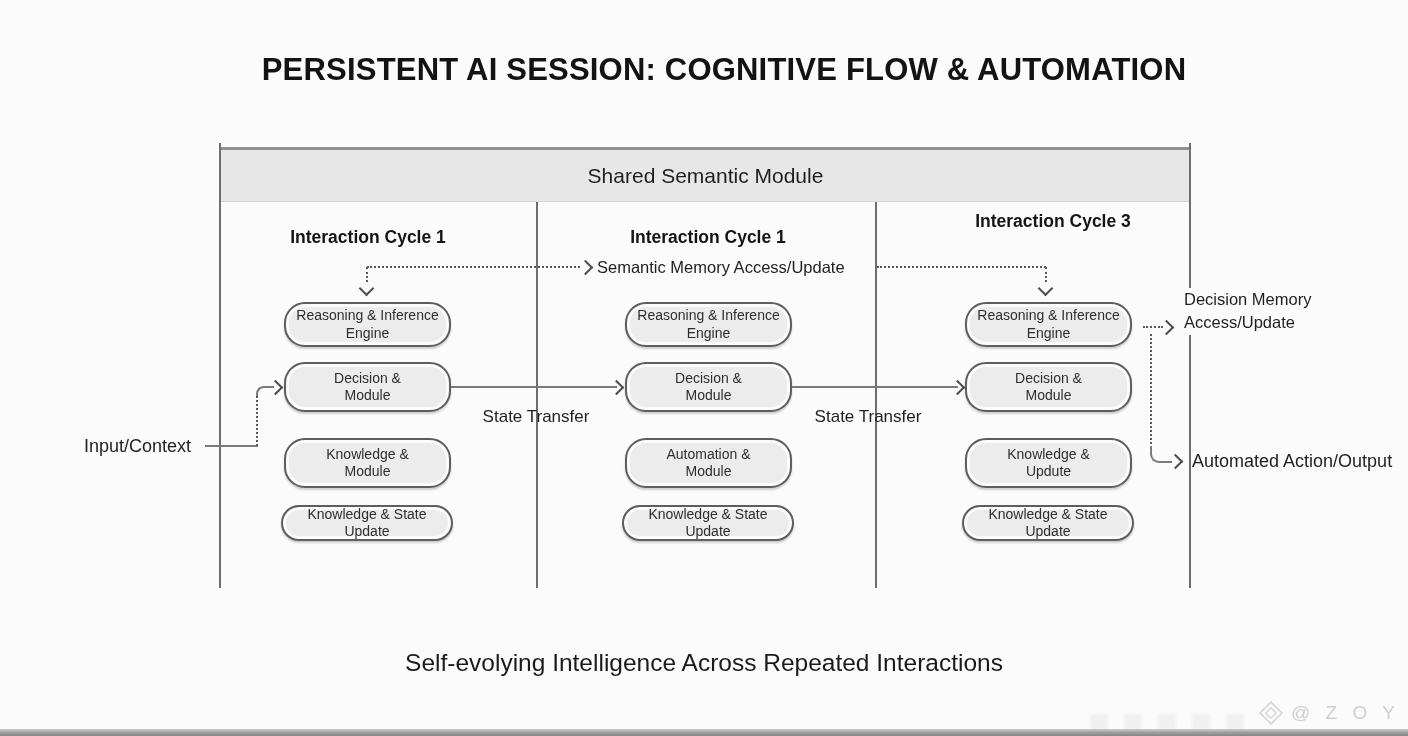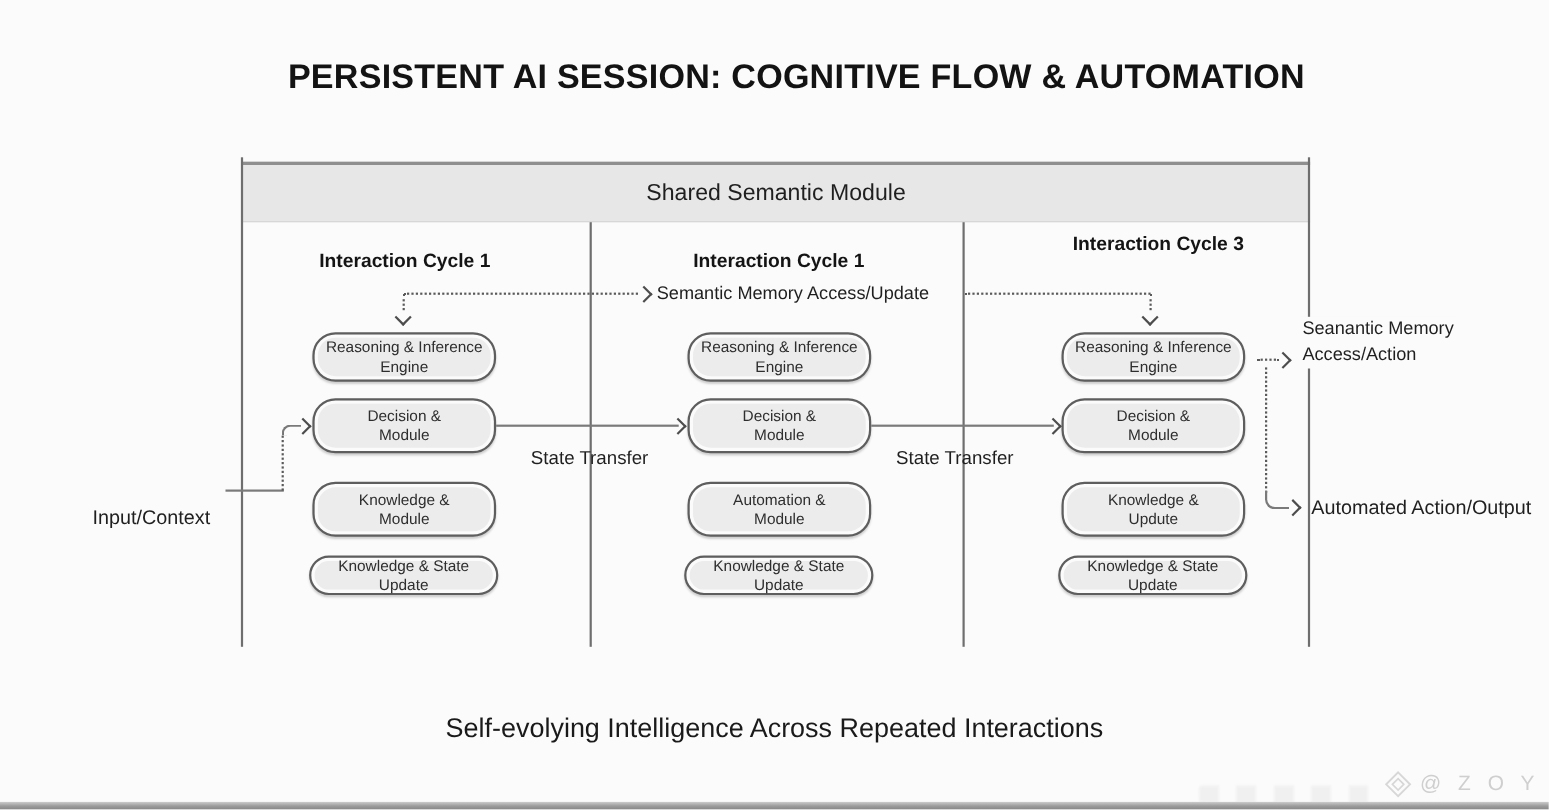--- a/index.html
+++ b/index.html
@@ -141,37 +141,37 @@
   <span>Module</span>
 </div>
 <div class="box" style="left:965px;top:438px;height:50px;">
   <span>Knowledge &amp;</span>
   <span>Updute</span>
 </div>
 <div class="box wide" style="left:962px;top:505px;height:36px;">
   <span>Knowledge &amp; State Update</span>
 </div>
 
-<div class="lbl" style="left:84px;top:436px;font-size:18px;margin-top:24px;">Input/Context</div>
+<div class="lbl" style="left:84px;top:436px;font-size:18px;">Input/Context</div>
 <div class="sol-h" style="left:205px;top:445px;width:53px;"></div>
 <div class="dot-v" style="left:256px;top:393px;height:53px;"></div>
 <div class="corner-up" style="left:256px;top:386px;width:16px;height:8px;"></div>
 <div class="chev right" style="left:270px;top:382px;"></div>
 
 <div class="sol-h" style="left:451px;top:386px;width:166px;"></div>
 <div class="chev right" style="left:611px;top:382px;"></div>
 <div class="lbl center" style="left:476px;top:395px;">State Transfer</div>
 
 <div class="sol-h" style="left:792px;top:386px;width:166px;"></div>
 <div class="chev right" style="left:952px;top:382px;"></div>
 <div class="lbl center" style="left:808px;top:395px;">State Transfer</div>
 
 <div class="dot-h" style="left:1143px;top:326px;width:20px;"></div>
 <div class="chev right" style="left:1161px;top:322px;"></div>
-<div class="mem-right">Seanantic Memory Access/Action</div>
+<div class="mem-right">Decision Memory Access/Update</div>
 <div class="dot-v" style="left:1150px;top:334px;height:114px;"></div>
 <div class="corner-down" style="left:1150px;top:446px;width:20px;height:15px;"></div>
 <div class="chev right" style="left:1170px;top:456px;"></div>
 <div class="lbl" style="left:1192px;top:451px;font-size:18px;white-space:nowrap;">Automated Action/Output</div>
 
 <div class="caption">Self-evolying Intelligence Across Repeated Interactions</div>
 
 <div class="wm">
   <svg width="26" height="26" viewBox="0 0 24 24">
     <path d="M12 2 L22 12 L12 22 L2 12 Z" fill="none" stroke="#d7d7d7" stroke-width="1.6"></path>

